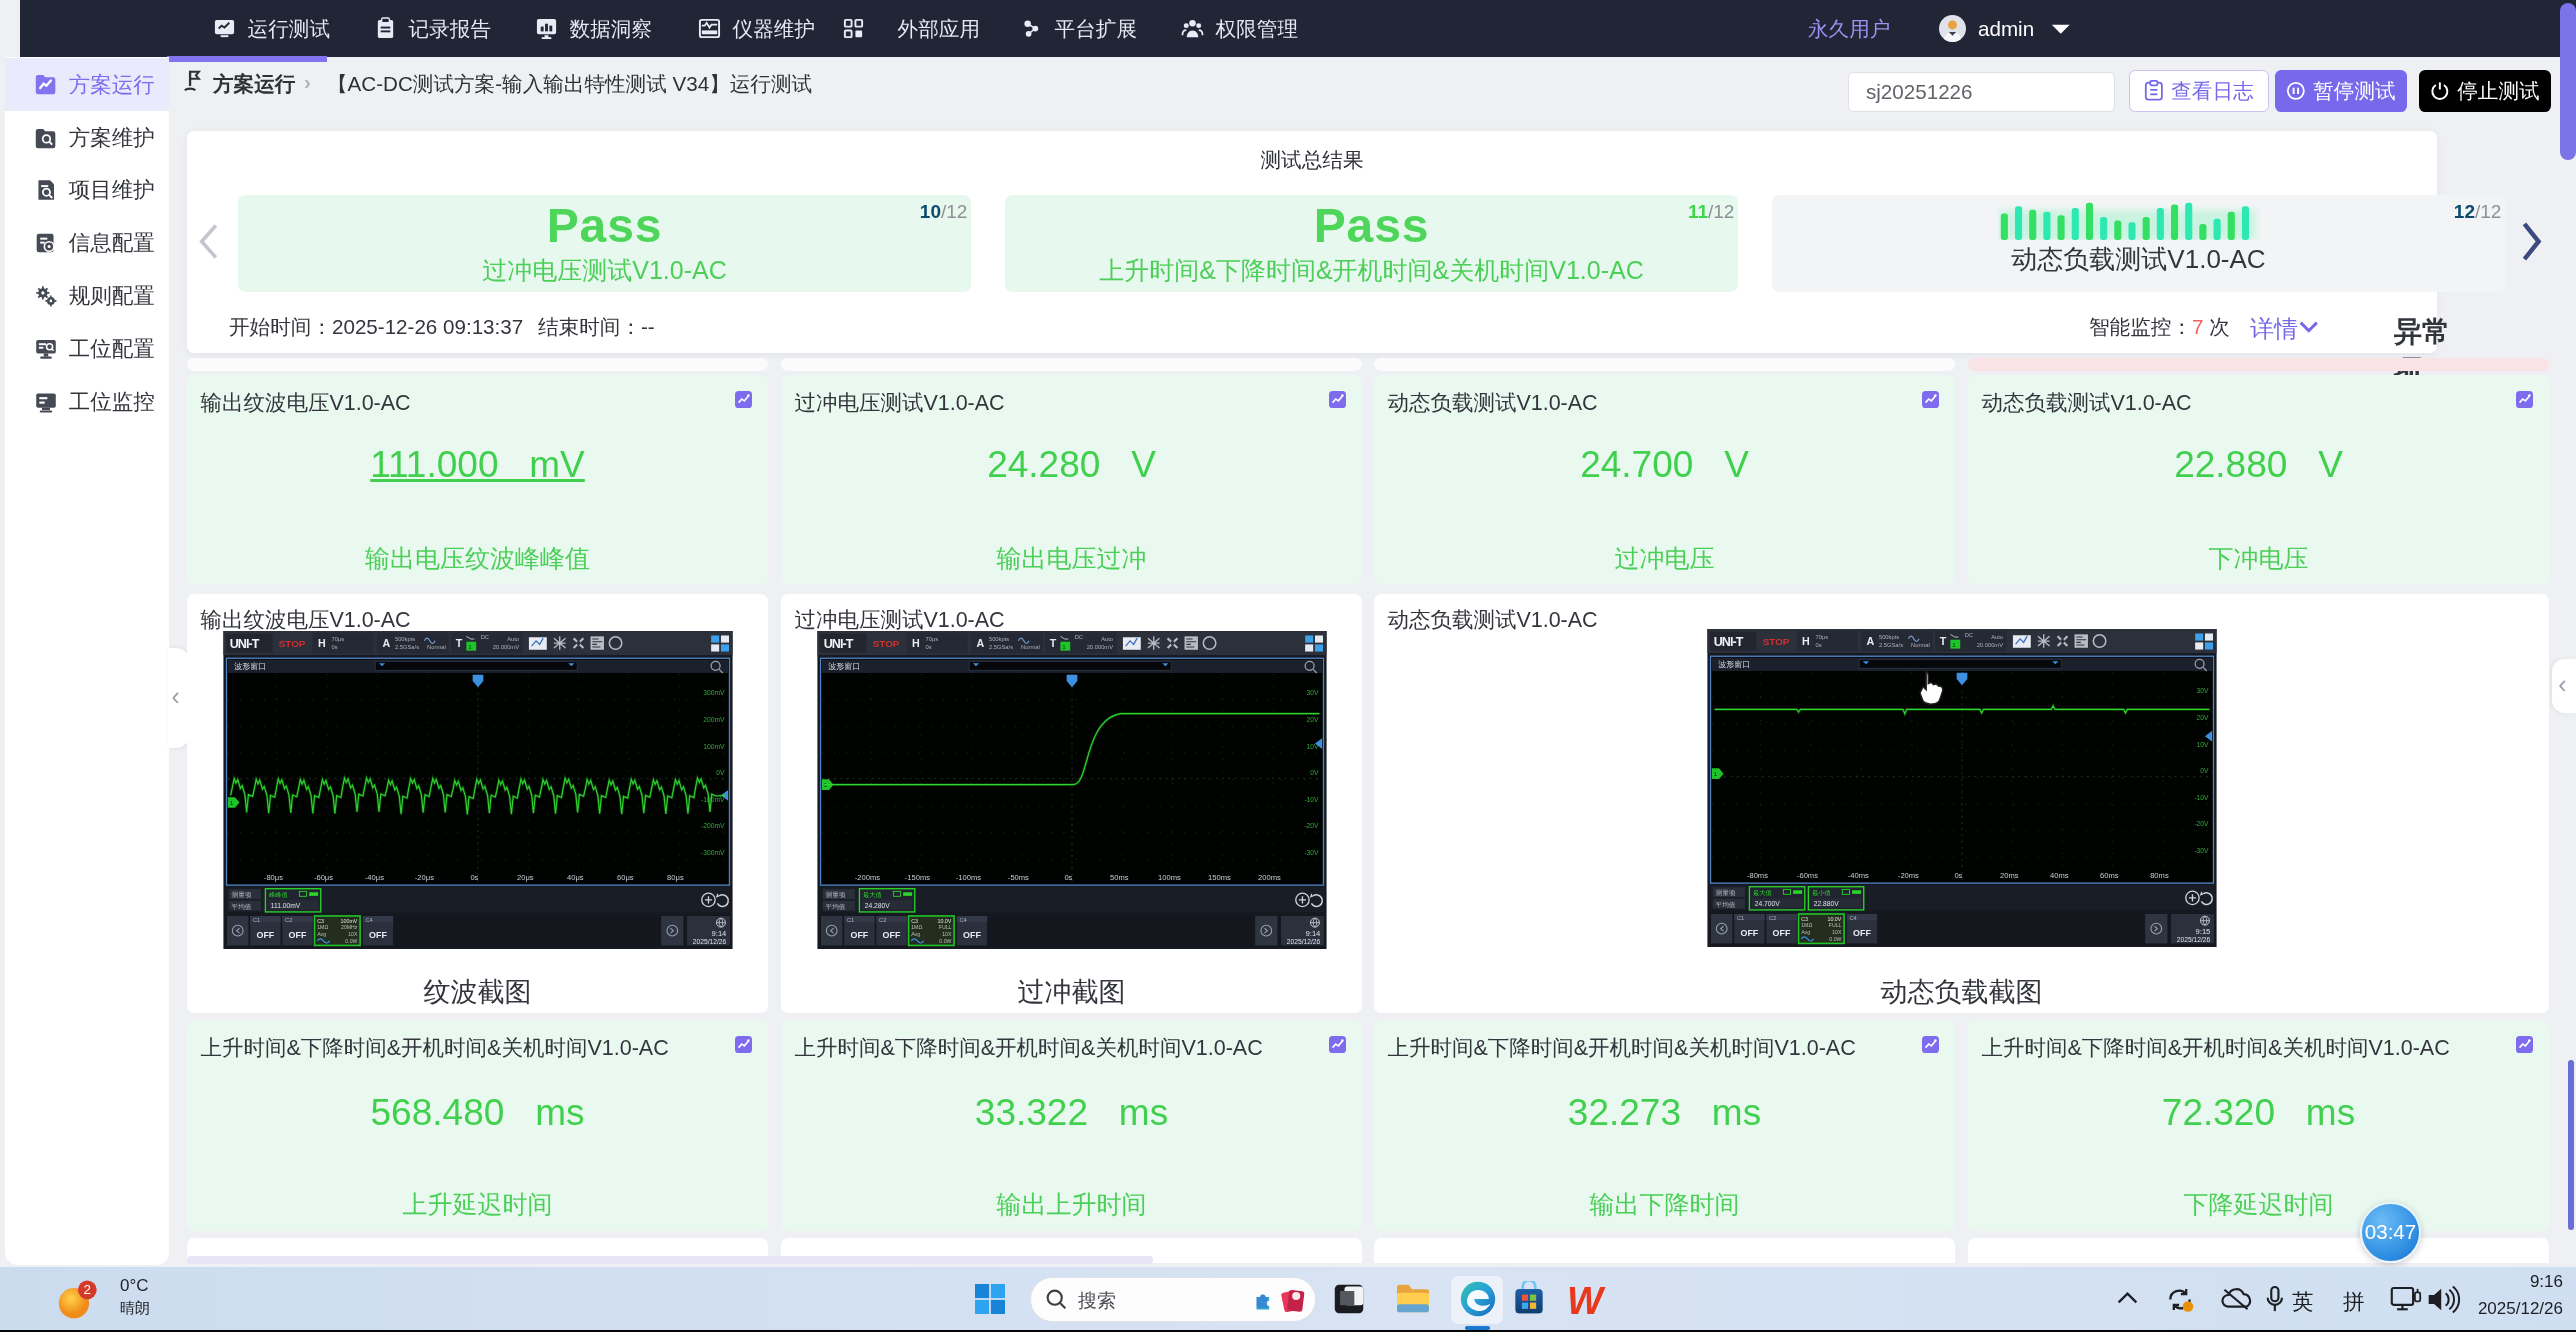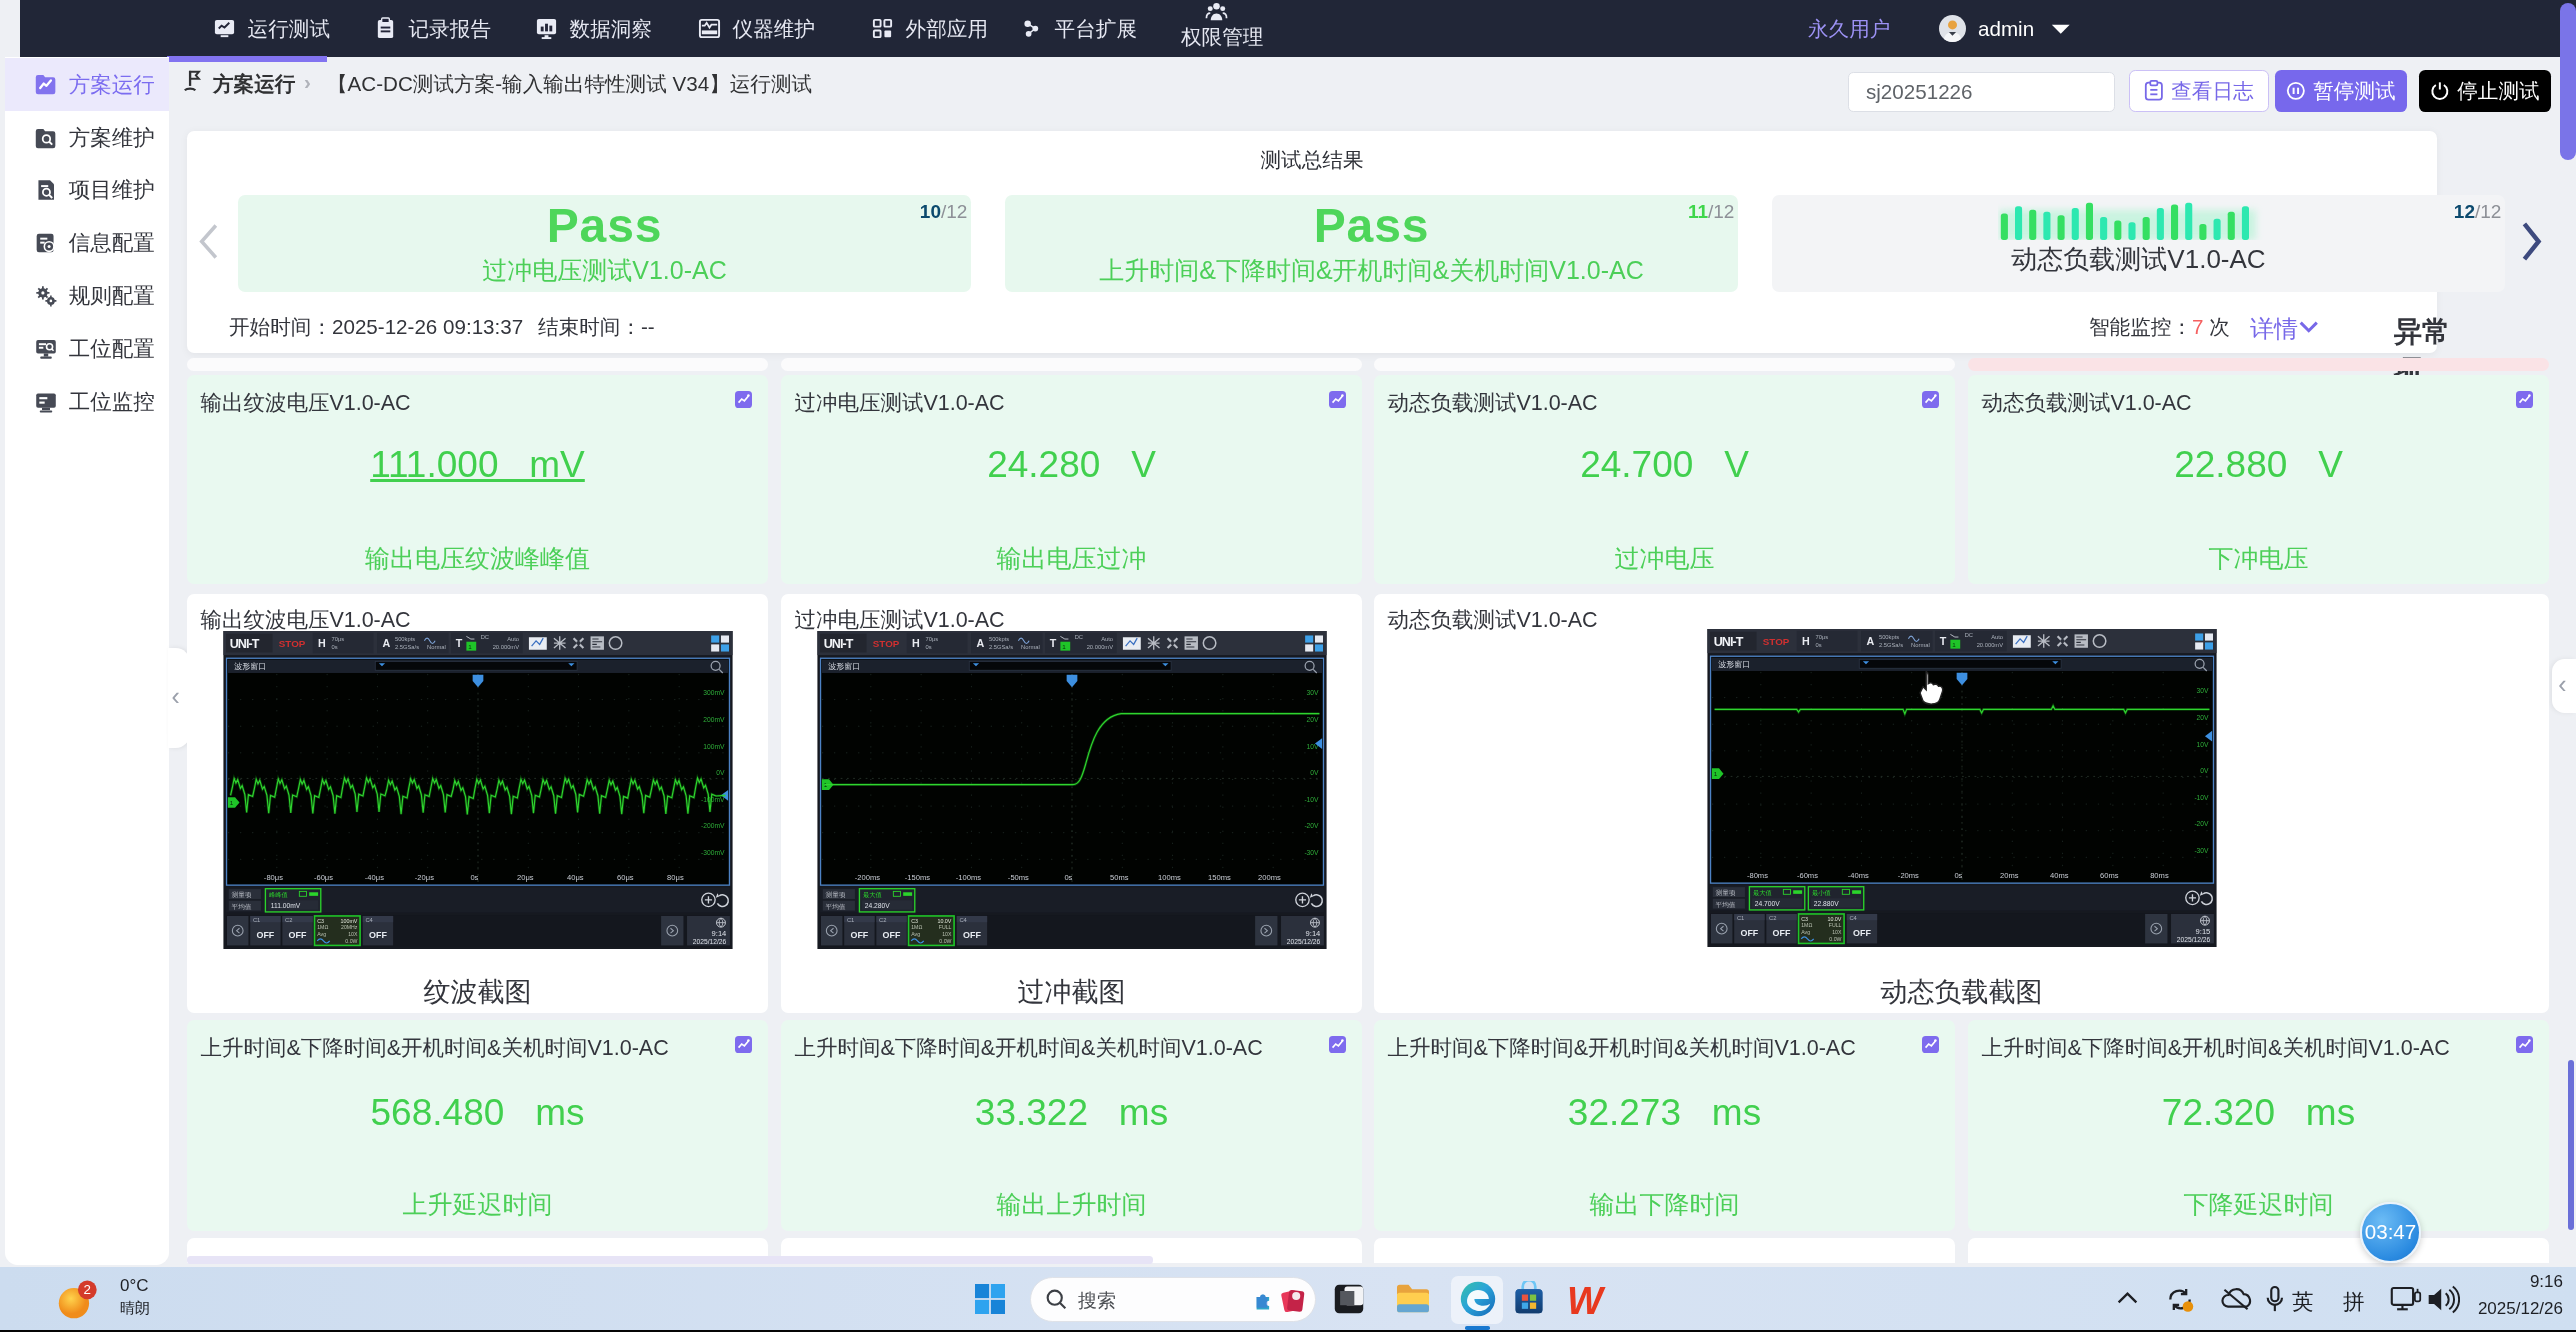--- a/index.html
+++ b/index.html
@@ -87,39 +87,39 @@
       <span>数据洞察</span>
     </div>
     <div class="navitem" style="left:678px;">
       <svg class="nicon" viewBox="0 0 24 24">
           <rect x="2" y="3" width="20" height="18" rx="2" fill="none" stroke="#e9ebf5" stroke-width="2"></rect>
           <path d="M4 9 l3 0 2 -3 3 5 2 -3 6 0" stroke="#e9ebf5" stroke-width="1.8" fill="none"></path>
           <rect x="4" y="14" width="16" height="4" fill="#e9ebf5"></rect>
         </svg>
       <span>仪器维护</span>
     </div>
-    <div class="navitem" style="left:851px;">
+    <div class="navitem" style="left:822px;gap:21px;">
       <svg class="nicon" viewBox="0 0 24 24">
           <rect x="3" y="3" width="7" height="7" rx="1" fill="none" stroke="#e9ebf5" stroke-width="2"></rect>
           <rect x="14" y="3" width="7" height="7" rx="1" fill="none" stroke="#e9ebf5" stroke-width="2"></rect>
           <rect x="3" y="14" width="7" height="7" rx="1" fill="none" stroke="#e9ebf5" stroke-width="2"></rect>
           <rect x="14" y="14" width="7" height="7" rx="1" fill="#e9ebf5"></rect>
         </svg>
       <span>外部应用</span>
     </div>
     <div class="navitem" style="left:1000px;">
       <svg class="nicon" viewBox="0 0 24 24">
           <circle cx="8" cy="7" r="3.4" fill="#e9ebf5"></circle>
           <circle cx="16" cy="12" r="3" fill="#e9ebf5"></circle>
           <circle cx="9" cy="17.5" r="3" fill="#e9ebf5"></circle>
           <path d="M8 7 L16 12 L9 17.5" stroke="#e9ebf5" stroke-width="1.6" fill="none"></path>
         </svg>
       <span>平台扩展</span>
     </div>
-    <div class="navitem" style="left:1161px;flex-direction:column;">
+    <div class="navitem" style="left:1161px;">
       <svg class="nicon" viewBox="0 0 24 24">
           <circle cx="12" cy="6.5" r="3.4" fill="#e9ebf5"></circle>
           <circle cx="5.5" cy="9" r="2.6" fill="#e9ebf5"></circle>
           <circle cx="18.5" cy="9" r="2.6" fill="#e9ebf5"></circle>
           <path d="M6 21 c0-4 2.5-7 6-7 s6 3 6 7z" fill="#e9ebf5"></path>
           <path d="M1.5 19 c0-3 1.6-5.2 4-5.2 M22.5 19 c0-3 -1.6-5.2 -4-5.2" stroke="#e9ebf5" stroke-width="1.8" fill="none"></path>
         </svg>
       <span>权限管理</span>
     </div>
     <div class="navitem nuser" style="left:1788px;">永久用户</div>

